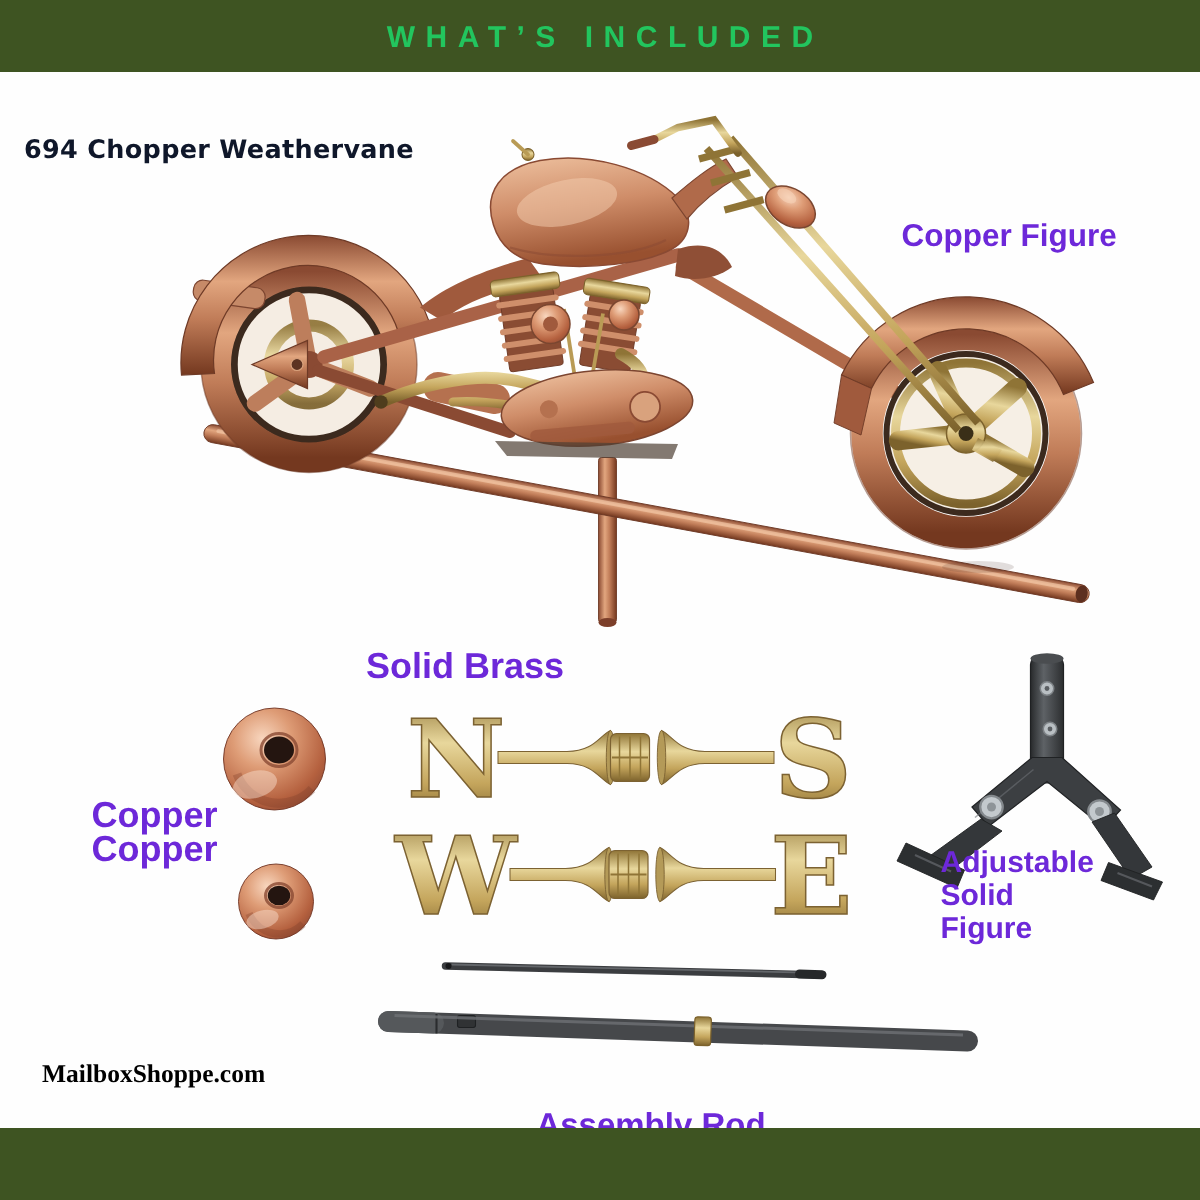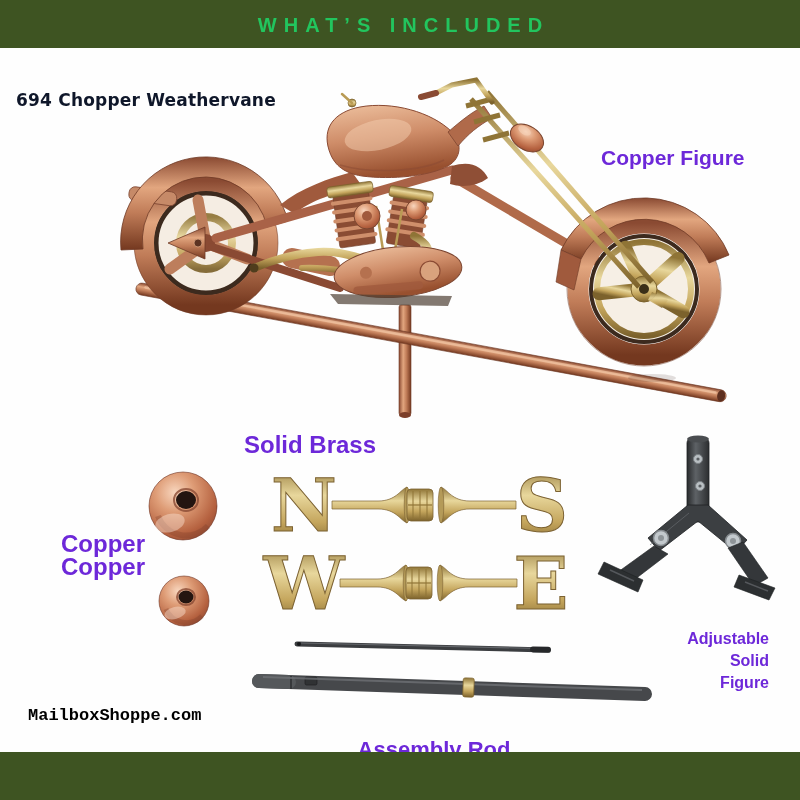--- a/index.html
+++ b/index.html
@@ -20,28 +20,28 @@
     position:absolute; left:0; top:752px; width:800px; height:48px;
     background:#3e5422;
   }
   .product-name {
     position:absolute; left:16px; top:58px;
     font-family:"DejaVu Sans", sans-serif; font-weight:700;
     font-size:17px; color:#0f172a; letter-spacing:0.2px;margin-top:32px;
   }
   .watermark {
     position:absolute; left:28px; top:706px;
-    font-family:Liberation Mono, monospace; font-weight:700;
+    font-family:Liberation Serif, serif; font-weight:700;
     font-size:17px; color:#000000;
   }
   .lbl { position:absolute; color:#6d28d9; font-weight:700; }
   .lbl-figure { left:601px; top:146px; font-size:21px; width:170px; }
   .lbl-directionals { left:240px; top:434px; width:140px; text-align:center; font-size:24px; line-height:22px; }
   .lbl-globes { left:43px; top:532px; width:120px; text-align:center; font-size:24px; line-height:23px; }
-  .lbl-mount { left:627px; top:628px; width:142px; text-align:right; font-size:16px; line-height:22px; }
+  .lbl-mount { left:627px; top:564px; width:142px; text-align:left; font-size:20px; line-height:22px; }
   .lbl-rod { left:334px; top:737px; width:200px; text-align:center; font-size:22px; }
   .scene { position:absolute; left:0; top:0; }
   .dir-letter {
     font-family:"DejaVu Serif", serif; font-weight:bold; font-size:72px;
   }
 </style>
 </head>
 <body>
 
 <div class="page">

